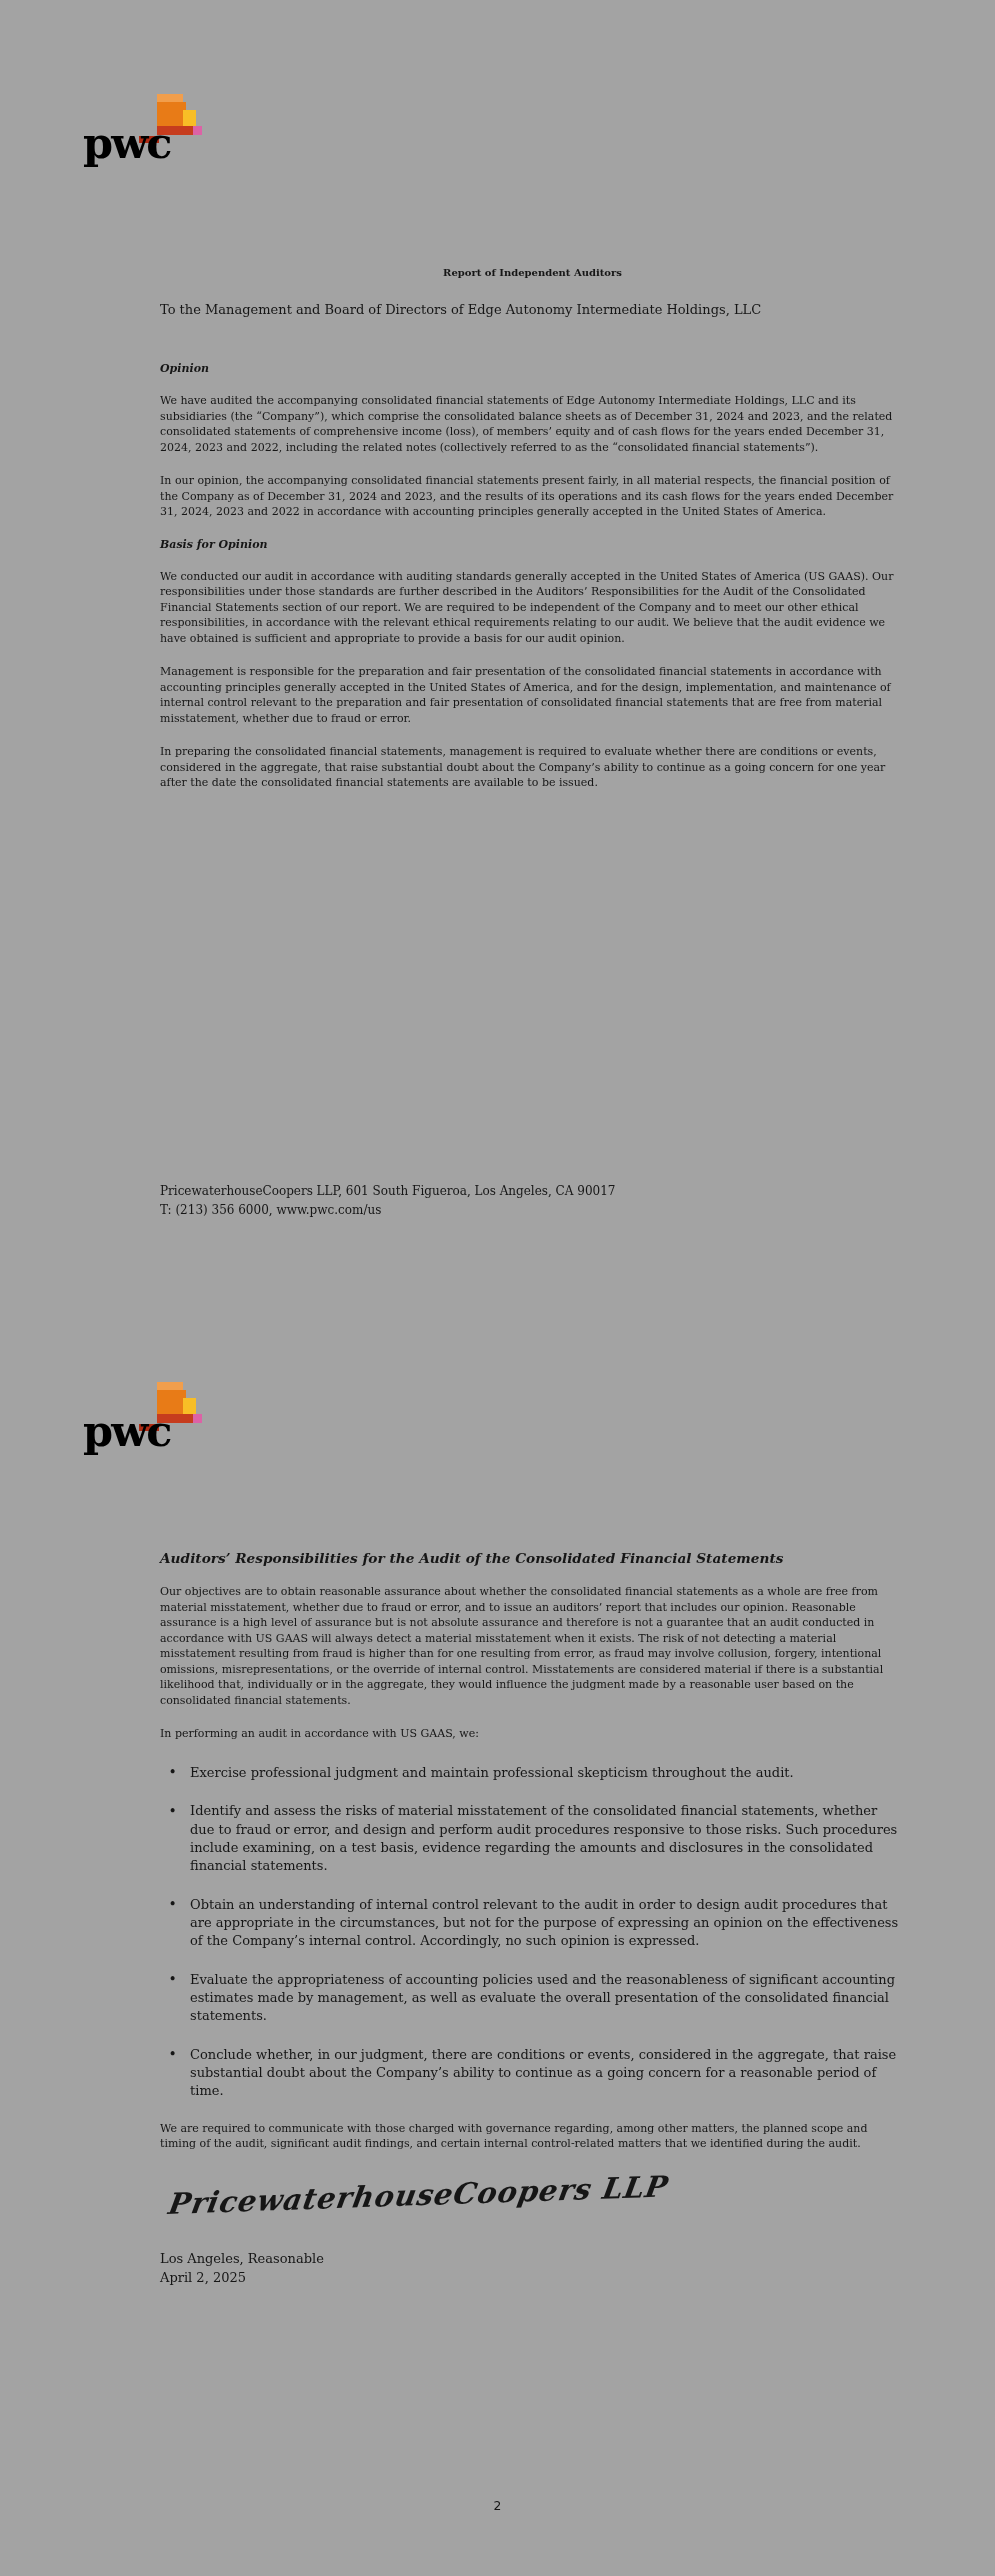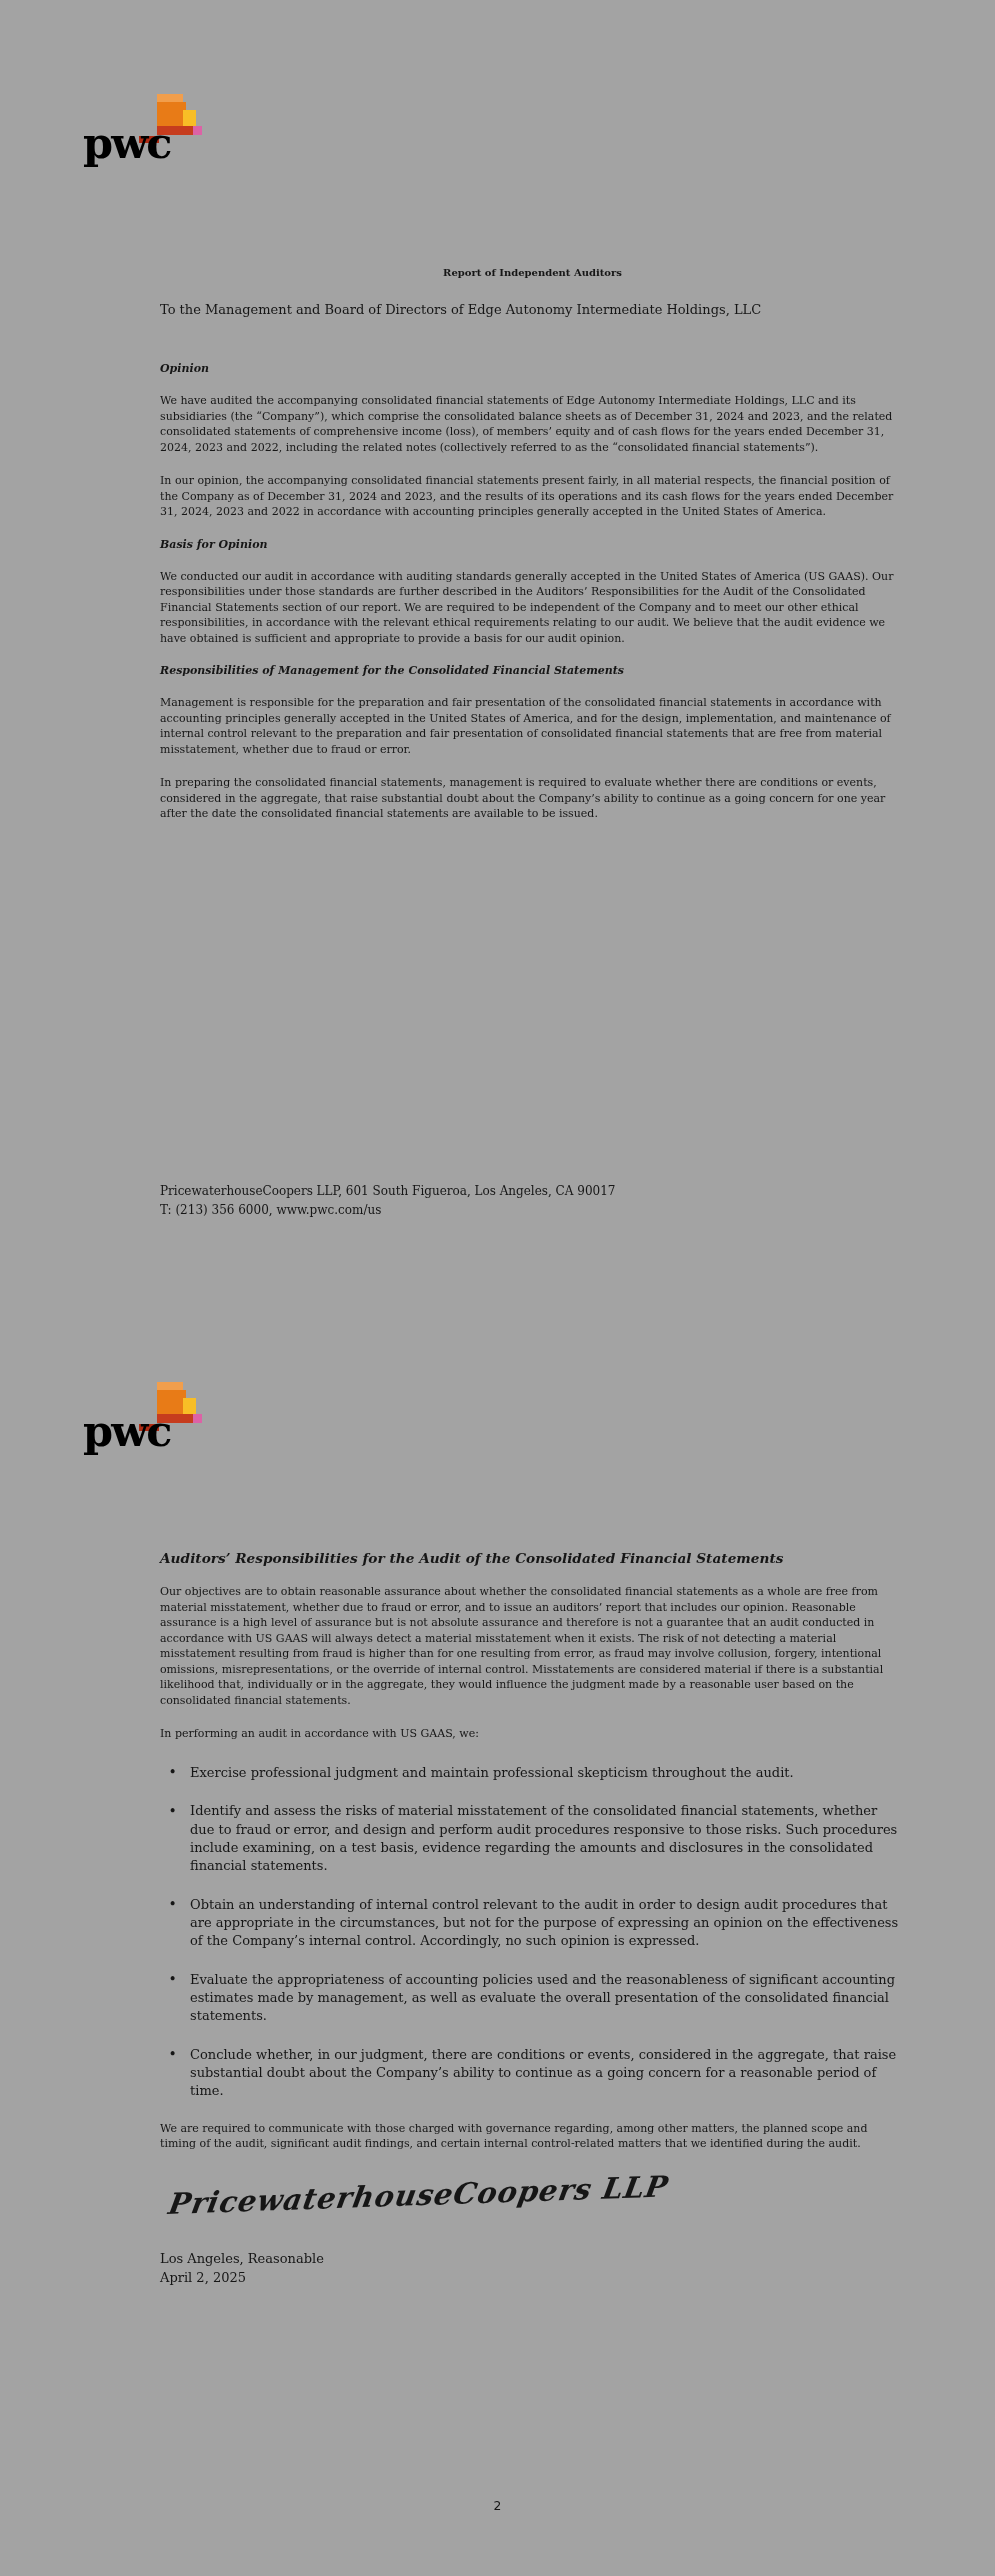--- a/index.html
+++ b/index.html
@@ -100,21 +100,20 @@
 
     <p class="addressee">To the Management and Board of Directors of Edge Autonomy Intermediate Holdings, LLC</p>
 
     <h3 class="sec first-sec">Opinion</h3>
     <p class="body">We have audited the accompanying consolidated financial statements of Edge Autonomy Intermediate Holdings, LLC and its subsidiaries (the “Company”), which comprise the consolidated balance sheets as of December 31, 2024 and 2023, and the related consolidated statements of comprehensive income (loss), of members’ equity and of cash flows for the years ended December 31, 2024, 2023 and 2022, including the related notes (collectively referred to as the “consolidated financial statements”).</p>
     <p class="body">In our opinion, the accompanying consolidated financial statements present fairly, in all material respects, the financial position of the Company as of December 31, 2024 and 2023, and the results of its operations and its cash flows for the years ended December 31, 2024, 2023 and 2022 in accordance with accounting principles generally accepted in the United States of America.</p>
 
     <h3 class="sec">Basis for Opinion</h3>
     <p class="body">We conducted our audit in accordance with auditing standards generally accepted in the United States of America (US GAAS).  Our responsibilities under those standards are further described in the Auditors’ Responsibilities for the Audit of the Consolidated Financial Statements section of our report.  We are required to be independent of the Company and to meet our other ethical responsibilities, in accordance with the relevant ethical requirements relating to our audit.  We believe that the audit evidence we have obtained is sufficient and appropriate to provide a basis for our audit opinion.</p>
 
-    <h3 class="sec">Responsibilities of Management for the Consolidated Financial Statements</h3>
     <p class="body">Management is responsible for the preparation and fair presentation of the consolidated financial statements in accordance with accounting principles generally accepted in the United States of America, and for the design, implementation, and maintenance of internal control relevant to the preparation and fair presentation of consolidated financial statements that are free from material misstatement, whether due to fraud or error.</p>
     <p class="body">In preparing the consolidated financial statements, management is required to evaluate whether there are conditions or events, considered in the aggregate, that raise substantial doubt about the Company’s ability to continue as a going concern for one year after the date the consolidated financial statements are available to be issued.</p>
 
     <div class="footer">
       <div>PricewaterhouseCoopers LLP, 601 South Figueroa, Los Angeles, CA 90017</div>
       <div>T: (213) 356 6000, www.pwc.com/us</div>
     </div>
   </section>
 
   <section class="page">

